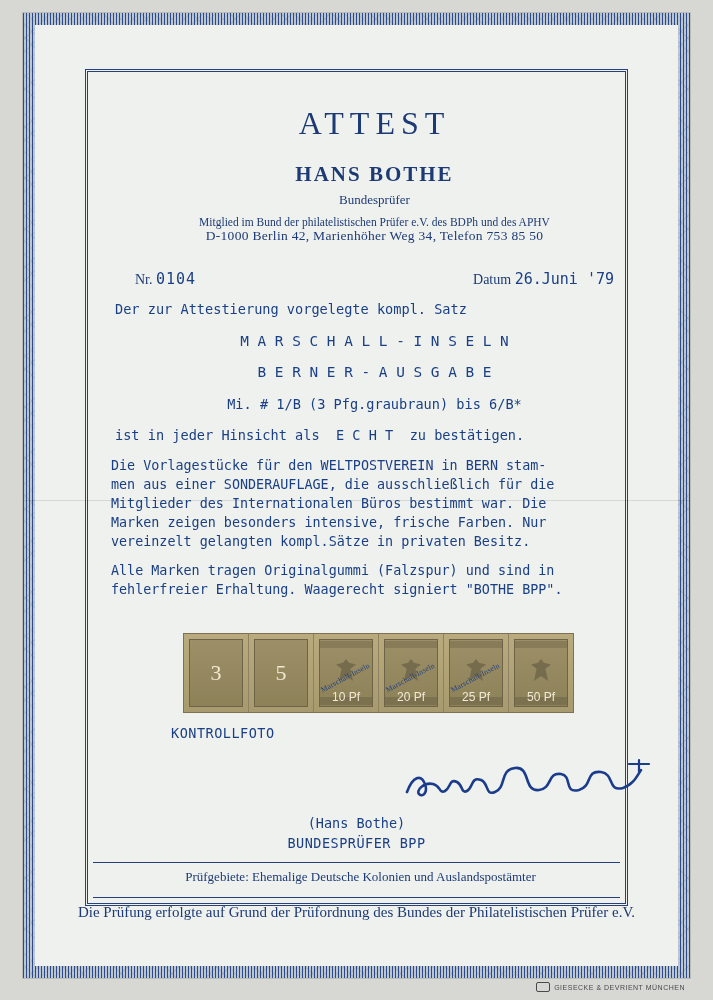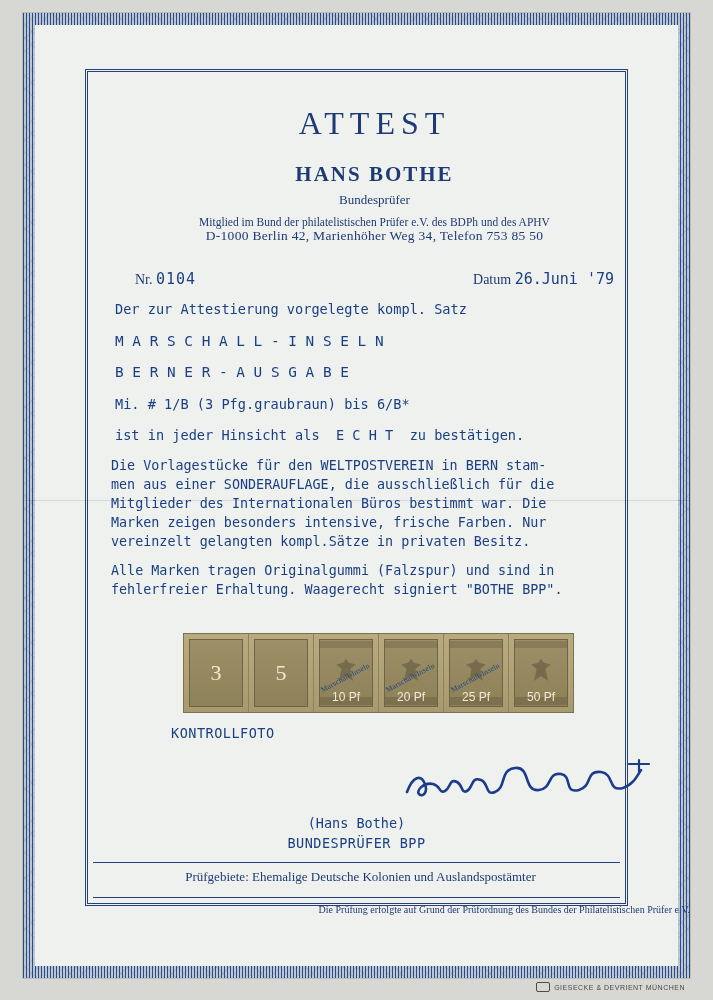--- a/index.html
+++ b/index.html
@@ -45,21 +45,21 @@
   .row-nr{display:flex;justify-content:space-between;margin-top:26px;padding:0 24px;
     font-family:"Liberation Serif",serif;font-size:14px;color:#1e3a74;}
   .typed{font-family:"DejaVu Sans Mono","Liberation Mono",monospace;color:#1a3f84;}
   .nr-val{font-size:15px;letter-spacing:1px;}
   .date-val{font-size:15px;letter-spacing:0px;}
 
   .tline{font-family:"DejaVu Sans Mono","Liberation Mono",monospace;
     color:#1a3f84;font-size:13.6px;line-height:19.5px;letter-spacing:0px;
     margin:0;white-space:pre-wrap;}
   .tblock{margin-top:12px;padding:0 4px;}
-  .center{}
+  .center{text-align:center;}
   .big{font-size:14.4px;}
 
   .para{margin-top:10px;}
   .para .tline{font-size:13.4px;line-height:19px;}
 
   
   .photo{position:absolute;left:160px;top:620px;width:389px;height:78px;
     background:#b5a679;border:1px solid #7c7152;}
   .strip{display:flex;width:100%;height:100%;}
   .stamp{flex:1;position:relative;border-right:1px solid #8e8263;
@@ -91,22 +91,22 @@
 
   .signer{position:absolute;left:0;right:0;top:800px;text-align:center;
     font-family:"DejaVu Sans Mono","Liberation Mono",monospace;
     font-size:13.5px;color:#1a3f84;line-height:20px;}
   .signer .l2{letter-spacing:.5px;}
 
   .rule{position:absolute;left:70px;right:70px;top:849px;height:1px;background:#26407a;}
   .footer1{position:absolute;left:8px;right:0;top:856px;text-align:center;
     font-family:"Liberation Serif",serif;font-size:13px;color:#1e3a74;}
   .rule2{position:absolute;left:70px;right:70px;top:884px;height:1px;background:#26407a;}
-  .footer2{position:absolute;left:0;right:0;top:891px;text-align:right;
-    font-family:"Liberation Serif",serif;font-size:10px;color:#1e3a74;}
+  .footer2{position:absolute;left:0;right:0;top:891px;text-align:center;
+    font-family:"Liberation Serif",serif;font-size:15px;color:#1e3a74;}
 
   .imprint{position:absolute;right:28px;bottom:8px;font-size:7px;color:#4a4a4a;
     font-family:"Liberation Sans",sans-serif;letter-spacing:.5px;display:flex;align-items:center;gap:4px;}
   .imprint .gd{display:inline-block;width:12px;height:8px;border:1px solid #4a4a4a;border-radius:2px;}
 
   .crease{position:absolute;left:0;right:0;top:487px;height:1px;background:rgba(0,0,0,0.10);}
 </style>
 </head>
 <body>
 

